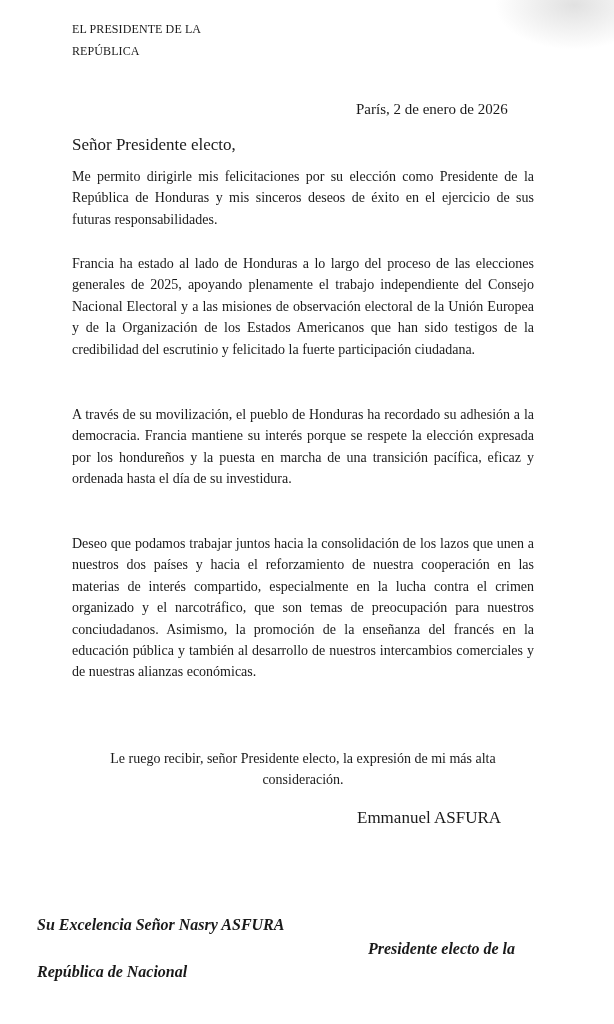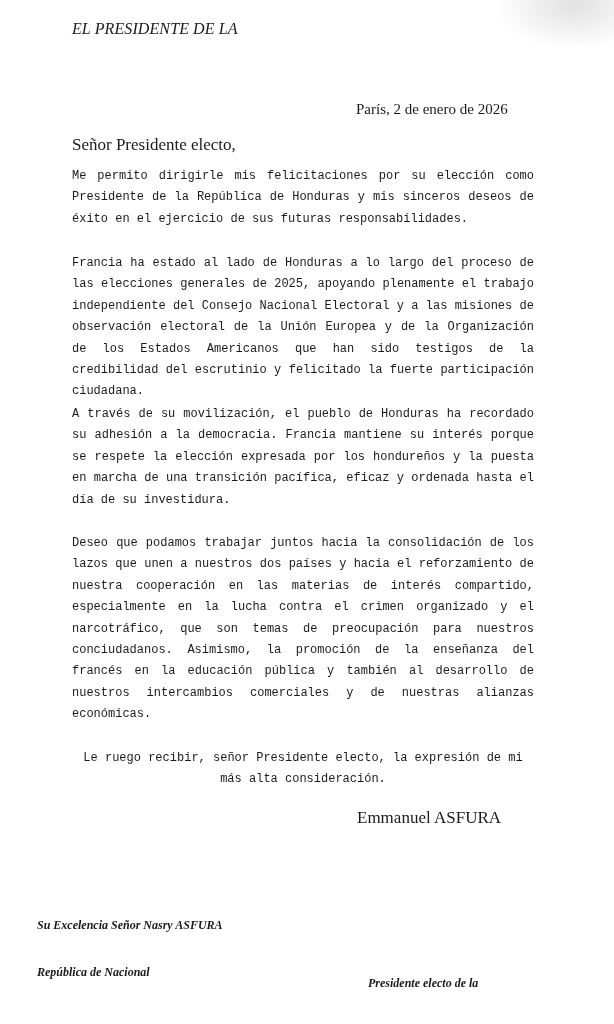--- a/index.html
+++ b/index.html
@@ -8,58 +8,59 @@
       background: #ffffff;
       font-family: "Liberation Serif", "DejaVu Serif", serif;
       color: #1a1a1a;
     }
     .shade {
       position: absolute; right: -40px; top: -40px; width: 160px; height: 90px;
       background: radial-gradient(ellipse at center, rgba(200,200,200,0.55) 0%, rgba(255,255,255,0) 70%);
     }
     .letterhead {
       position: absolute; left: 72px; top: 18px;
-      font-size: 16px; line-height: 22px; letter-spacing: 0.1px; font-style: italic;
+      font-size: 12px; line-height: 22px; letter-spacing: 0.1px;
     }
     .date {
       position: absolute; left: 356px; top: 98px;
       font-size: 15px; line-height: 22px;
     }
     .salutation {
       position: absolute; left: 72px; top: 134px;
       font-size: 17px; line-height: 22px;
     }
     .body-text {
       position: absolute; left: 72px; width: 462px;
-      font-size: 12px; line-height: 21.4px; text-align: justify; font-family: Liberation Mono, monospace;
+      font-size: 14px; line-height: 21.4px; text-align: justify;
     }
     .p1 { top: 166px; }
     .p2 { top: 253px; }
     .p3 { top: 404px; }
     .p4 { top: 533px; }
     .p5 { top: 748px; text-align: center; }
     .signature {
       position: absolute; left: 357px; top: 807px;
       font-size: 17px; line-height: 22px;
     }
     .addressee {
       position: absolute; font-weight: bold; font-style: italic;
-      font-size: 12px; line-height: 20px;
+      font-size: 16px; line-height: 20px;
     }
     .a1 { left: 37px; top: 915px; }
-    .a2 { left: 368px; top: 973px; }
+    .a2 { left: 368px; top: 939px; }
     .a3 { left: 37px; top: 962px; }
   </style>
 </head>
 <body>
 
 <div class="shade"></div>
 
 <div class="letterhead">
   <div>EL PRESIDENTE DE LA</div>
+  <div>REPÚBLICA</div>
 </div>
 
 <div class="date">París, 2 de enero de 2026</div>
 
 <div class="salutation">Señor Presidente electo,</div>
 
 <div class="body-text p1">Me permito dirigirle mis felicitaciones por su elección como Presidente de la República de Honduras y mis sinceros deseos de éxito en el ejercicio de sus futuras responsabilidades.</div>
 <div class="body-text p2">Francia ha estado al lado de Honduras a lo largo del proceso de las elecciones generales de 2025, apoyando plenamente el trabajo independiente del Consejo Nacional Electoral y a las misiones de observación electoral de la Unión Europea y de la Organización de los Estados Americanos que han sido testigos de la credibilidad del escrutinio y felicitado la fuerte participación ciudadana.</div>
 <div class="body-text p3">A través de su movilización, el pueblo de Honduras ha recordado su adhesión a la democracia. Francia mantiene su interés porque se respete la elección expresada por los hondureños y la puesta en marcha de una transición pacífica, eficaz y ordenada hasta el día de su investidura.</div>
 <div class="body-text p4">Deseo que podamos trabajar juntos hacia la consolidación de los lazos que unen a nuestros dos países y hacia el reforzamiento de nuestra cooperación en las materias de interés compartido, especialmente en la lucha contra el crimen organizado y el narcotráfico, que son temas de preocupación para nuestros conciudadanos. Asimismo, la promoción de la enseñanza del francés en la educación pública y también al desarrollo de nuestros intercambios comerciales y de nuestras alianzas económicas.</div>

